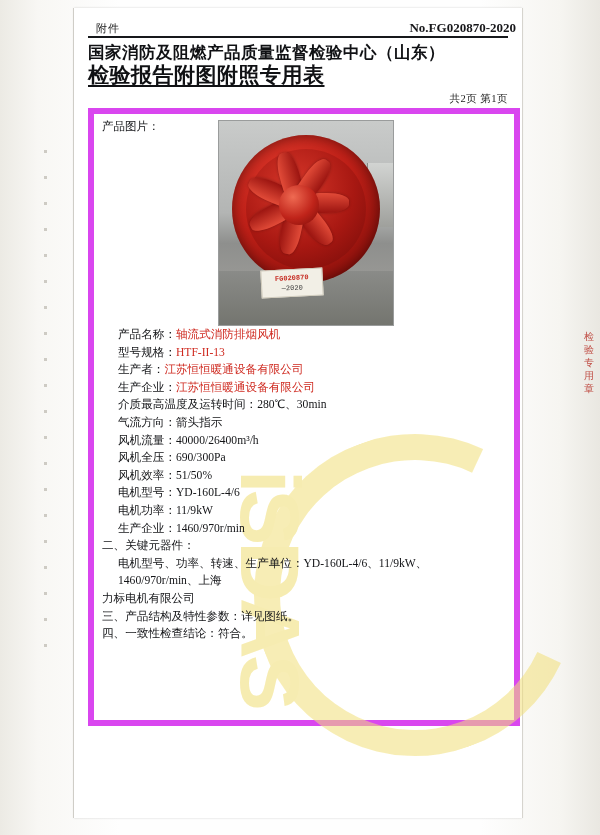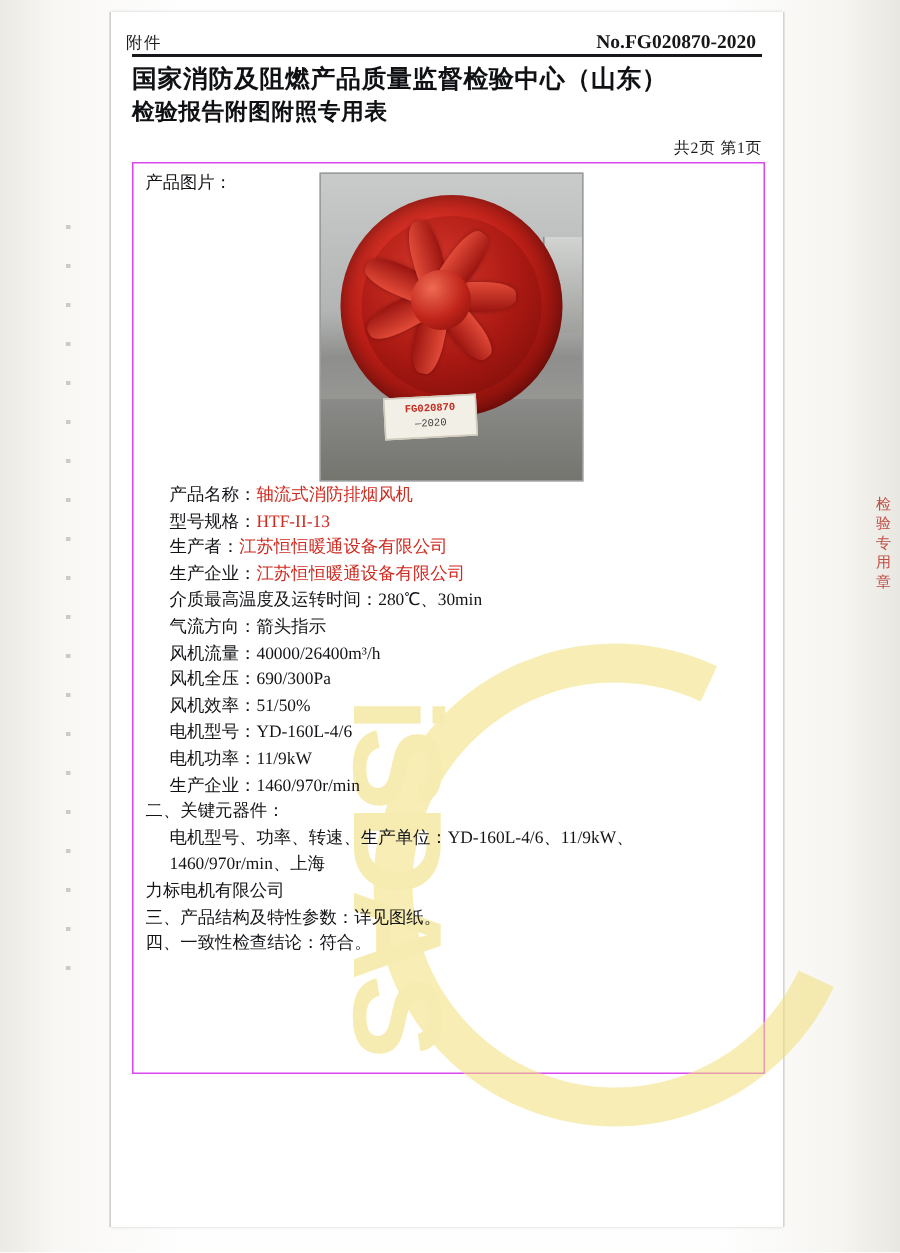--- a/index.html
+++ b/index.html
@@ -43,21 +43,21 @@
     background: #cfcdc7;
   }
   .edge-right {
     position: absolute;
     left: 522px; top: 8px; width: 1px; height: 810px;
     background: #d6d4ce;
   }
 
   .hdr-row {
     position: absolute;
-    left: 84px;
+    left: 96px;
     top: 20px;
     width: 420px;
     display: flex;
     justify-content: space-between;
     align-items: baseline;
   }
   .hdr-left {
     font-size: 11px;
     color: #1c1c1c;
     letter-spacing: 1px;
@@ -84,43 +84,44 @@
     text-align: left;
   }
   .title1 {
     font-size: 16.5px;
     font-weight: bold;
     letter-spacing: 0.5px;
     color: #101114;
     line-height: 22px;
   }
   .title2 {
-    font-size: 15px;
+    font-size: 21px;
     font-weight: bold;
     letter-spacing: 0.5px;
     color: #101114;
     line-height: 22px;
+    text-decoration: underline;
     text-underline-offset: 3px;
   }
   .pageinfo {
     position: absolute;
     right: 92px;
     top: 92px;
     font-size: 10.5px;
     color: #1b1b1b;
     letter-spacing: 0.5px;
   }
 
   .frame {
     position: absolute;
     left: 88px;
     top: 108px;
     width: 420px;
     height: 606px;
-    border: 1px solid #d946ef;
+    border: 6px solid #d946ef;
     background: #fff;
   }
   .prod-label {
     position: absolute;
     left: 8px;
     top: 5px;
     font-size: 11.5px;
     color: #121316;
   }
 

